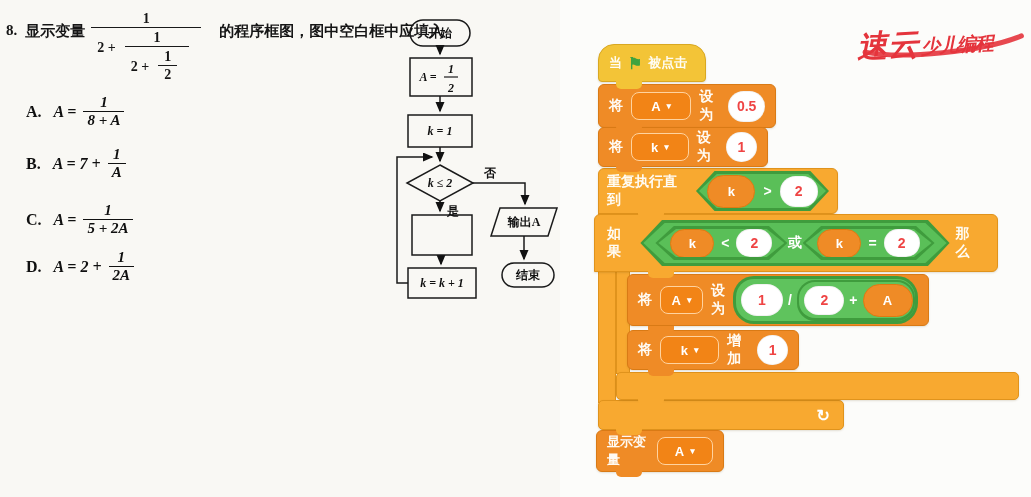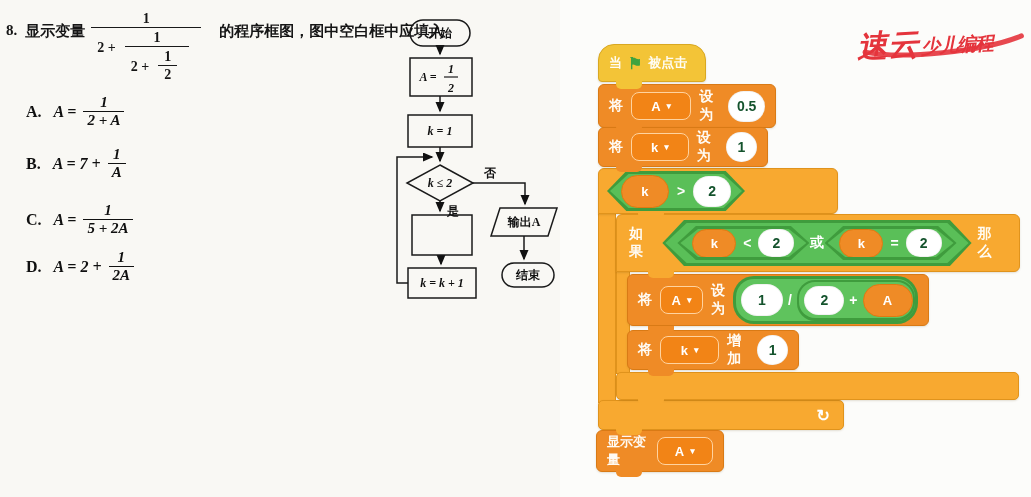--- a/index.html
+++ b/index.html
@@ -36,21 +36,21 @@
        color:rgba(255,255,252,.96);font-size:14px;font-weight:700;
        box-shadow:0 1px 2px rgba(90,60,0,.15);}
   .var{background:#ef8b26;border:1px solid #d97a15;border-radius:6px;}
   .ctl{background:#f8a930;border:1px solid #e0931c;border-radius:6px;}
   .hat{background:#f3c437;border:1px solid #d9a821;border-radius:16px 16px 4px 4px;}
   .arm{border-radius:0;box-shadow:none;}
   .bar{border-radius:5px;}
   .dd{display:flex;align-items:center;gap:6px;height:26px;padding:0 8px;border-radius:8px;
       background:#f28416;border:1.5px solid #ffd39f;color:#fff;font-size:13px;}
   .dd .caret{font-size:9px;line-height:1;}
-  .oval{background:#fff;border:1px solid rgba(0,0,0,.05);border-radius:999px;color:#14532d;
+  .oval{background:#fff;border:1px solid rgba(0,0,0,.05);border-radius:999px;color:#ef4444;
         display:flex;align-items:center;justify-content:center;font-size:14px;font-weight:700;}
   .hexO{position:relative;clip-path:polygon(0 50%,14% 0,86% 0,100% 50%,86% 100%,14% 100%);
         background:#3f9c3d;}
   .hexO.big{clip-path:polygon(0 50%,7% 0,93% 0,100% 50%,93% 100%,7% 100%);}
   .hexI{position:absolute;left:3px;top:3px;right:3px;bottom:3px;background:#5abf58;
         clip-path:polygon(0 50%,14% 0,86% 0,100% 50%,86% 100%,14% 100%);
         display:flex;align-items:center;}
   .hexO.big>.hexI{clip-path:polygon(0 50%,7% 0,93% 0,100% 50%,93% 100%,7% 100%);}
   .ooval{background:#ef8b26;border:1px solid #de7a12;border-radius:999px;color:#fff;
          display:flex;align-items:center;justify-content:center;font-size:13px;font-weight:700;}
@@ -96,21 +96,21 @@
     </span>
     <span class="side" style="margin-left:12px">的程序框图，图中空白框中应填入</span>
   </div>
 
   <div class="choice" style="top:94px">
     <span class="clabel">A.</span>
     <span class="formula">
       <span>A =</span>
       <span class="sfrac">
           <span class="num">1</span>
-        <span class="den">2 + A</span>
+        <span class="den">8 + A</span>
         </span>
     </span>
   </div>
   <div class="choice" style="top:146px">
     <span class="clabel">B.</span>
     <span class="formula">
       <span>A = 7 +</span>
       <span class="sfrac">
           <span class="num">1</span>
         <span class="den">A</span>
@@ -178,32 +178,33 @@
       <text x="134" y="216">输出A</text>
       <text x="138" y="269">结束</text>
     </g>
   </svg>
 
   <div class="blk ctl arm" style="left:598px;top:211px;width:18px;height:192px;"></div>
   <div class="blk ctl bar" style="left:598px;top:400px;width:246px;height:30px;justify-content:flex-end;padding-right:13px;">
     <span class="looparrow">↻</span>
   </div>
   <div class="blk ctl" style="left:598px;top:168px;width:240px;height:46px;border-bottom-left-radius:0;padding:0 8px;gap:8px;">
+    <span>重复执行直到</span>
     <span class="hexO" style="width:138px;height:40px;">
       <span class="hexI" style="justify-content:center;gap:8px;">
         <span class="ooval" style="width:46px;height:31px;">k</span>
         <span class="gop">&gt;</span>
         <span class="oval" style="width:36px;height:29px;">2</span>
       </span>
     </span>
   </div>
 
   <div class="blk ctl arm" style="left:616px;top:268px;width:14px;height:106px;"></div>
   <div class="blk ctl bar" style="left:616px;top:372px;width:403px;height:28px;"></div>
-  <div class="blk ctl" style="left:616px;top:214px;width:404px;height:58px;border-bottom-left-radius:0;padding:0 14px 0 12px;gap:6px;justify-content:center;">
+  <div class="blk ctl" style="left:594px;top:214px;width:404px;height:58px;border-bottom-left-radius:0;padding:0 14px 0 12px;gap:6px;justify-content:center;">
     <span>如果</span>
     <span class="hexO big" style="width:316px;height:46px;">
       <span class="hexI" style="justify-content:space-between;padding:0 12px;">
         <span class="hexO" style="width:132px;height:34px;">
           <span class="hexI" style="justify-content:center;gap:7px;">
             <span class="ooval" style="width:42px;height:27px;">k</span>
             <span class="gop">&lt;</span>
             <span class="oval" style="width:34px;height:26px;">2</span>
           </span>
         </span>

